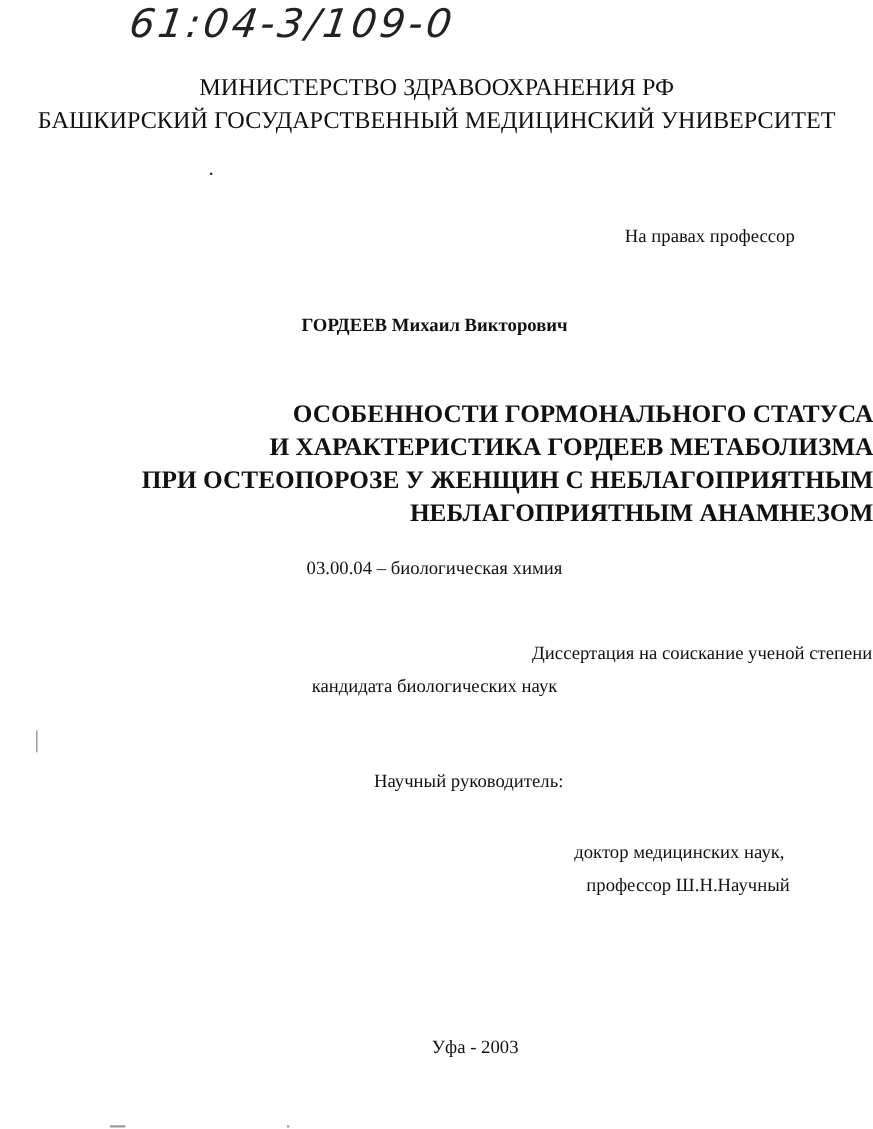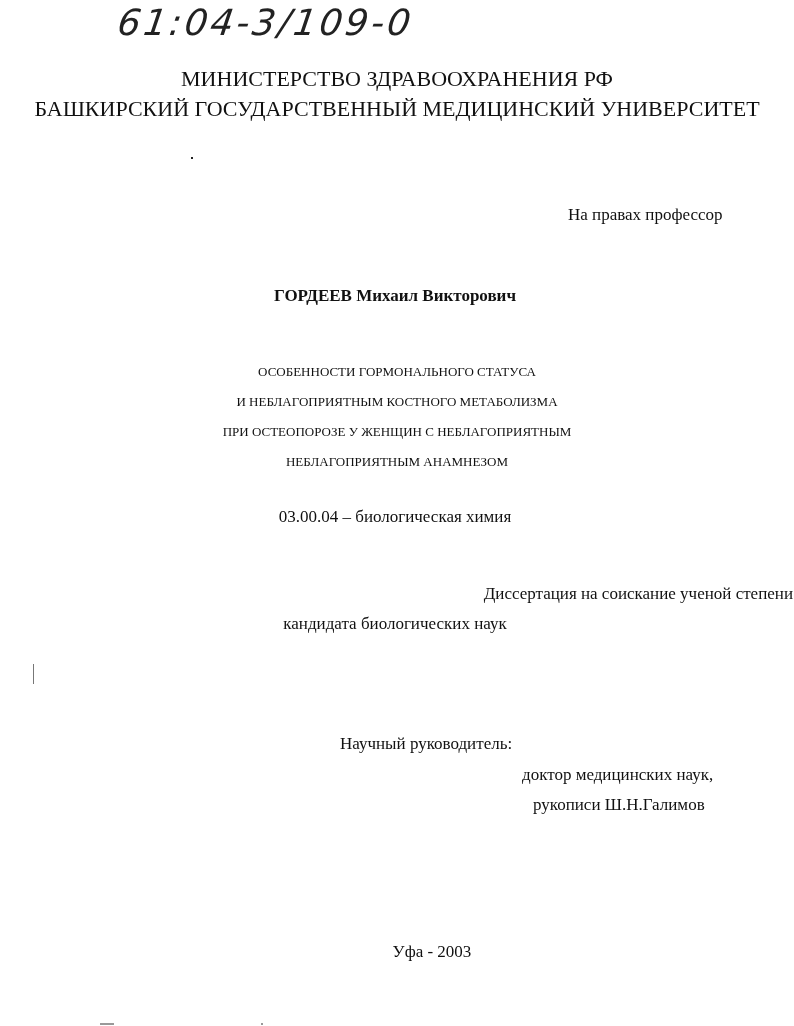--- a/index.html
+++ b/index.html
@@ -6,57 +6,57 @@
   body { width: 794px; height: 1026px; position: relative; overflow: hidden;
          font-family: "Liberation Serif", "DejaVu Serif", serif; color: #111; }
   .abs { position: absolute; white-space: nowrap; }
   .center { left: 0; width: 794px; text-align: center; }
   .handwritten { left: 118px; top: 2px; font-family: "DejaVu Sans", sans-serif;
                  font-style: italic; font-size: 36px; letter-spacing: 3px; color: #222;
                  transform: skewX(-8deg); font-weight: 300; }
   .hdr { font-size: 22px; }
   .normal { font-size: 17px; }
   .bold { font-weight: bold; font-size: 17px; }
-  .title { font-weight: normal; font-size: 13px; }
+  .title { font-weight: bold; font-size: 23px; text-align: right; }
   .dot { left: 191px; top: 157px; width: 2px; height: 2px; background: #222; }
   .vline { left: 33px; top: 664px; width: 1px; height: 20px; background: #777; }
   .foot-mark { top: 1023px; height: 2px; background: #999; }
 </style>
 </head>
 <body>
 
 <div class="abs handwritten">61:04-3/109-0</div>
 
 <div class="abs center hdr" style="top:66px;">МИНИСТЕРСТВО ЗДРАВООХРАНЕНИЯ РФ</div>
 <div class="abs center hdr" style="top:96px;">БАШКИРСКИЙ ГОСУДАРСТВЕННЫЙ МЕДИЦИНСКИЙ УНИВЕРСИТЕТ</div>
 
 <div class="abs dot"></div>
 
 <div class="abs normal" style="left:568px; top:205px;">На правах профессор</div>
 
 <div class="abs center bold" style="top:286px; left:-2px;">ГОРДЕЕВ Михаил Викторович</div>
 
 <div>
   <div class="abs center title" style="top:364px;">ОСОБЕННОСТИ ГОРМОНАЛЬНОГО СТАТУСА</div>
-  <div class="abs center title" style="top:394px;">И НЕБЛАГОПРИЯТНЫМ КОСТНОГО МЕТАБОЛИЗМА</div>
+  <div class="abs center title" style="top:394px;">И ХАРАКТЕРИСТИКА ГОРДЕЕВ МЕТАБОЛИЗМА</div>
   <div class="abs center title" style="top:424px;">ПРИ ОСТЕОПОРОЗЕ У ЖЕНЩИН С НЕБЛАГОПРИЯТНЫМ</div>
   <div class="abs center title" style="top:454px;">НЕБЛАГОПРИЯТНЫМ АНАМНЕЗОМ</div>
 </div>
 
 <div class="abs center normal" style="top:507px; left:-2px;">03.00.04 – биологическая химия</div>
 
 <div>
   <div class="abs center normal" style="top:584px; left:-1px;text-align:right;">Диссертация на соискание ученой степени</div>
   <div class="abs center normal" style="top:614px; left:-2px;">кандидата биологических наук</div>
 </div>
 
 <div class="abs vline"></div>
 
 <div>
-  <div class="abs normal" style="left:340px; top:734px;font-family:Liberation Serif, serif;">Научный руководитель:</div>
+  <div class="abs normal" style="left:340px; top:700px;font-family:Liberation Serif, serif;">Научный руководитель:</div>
   <div class="abs normal" style="left:522px; top:765px;">доктор медицинских наук,</div>
-  <div class="abs normal" style="left:533px; top:795px;">рукописи Ш.Н.Галимов</div>
+  <div class="abs normal" style="left:533px; top:795px;">профессор Ш.Н.Научный</div>
 </div>
 
 <div class="abs center normal" style="top:942px; left:35px;">Уфа - 2003</div>
 
 <div class="abs foot-mark" style="left:100px; width:14px;"></div>
 <div class="abs foot-mark" style="left:261px; width:2px;"></div>
 
 </body></html>

